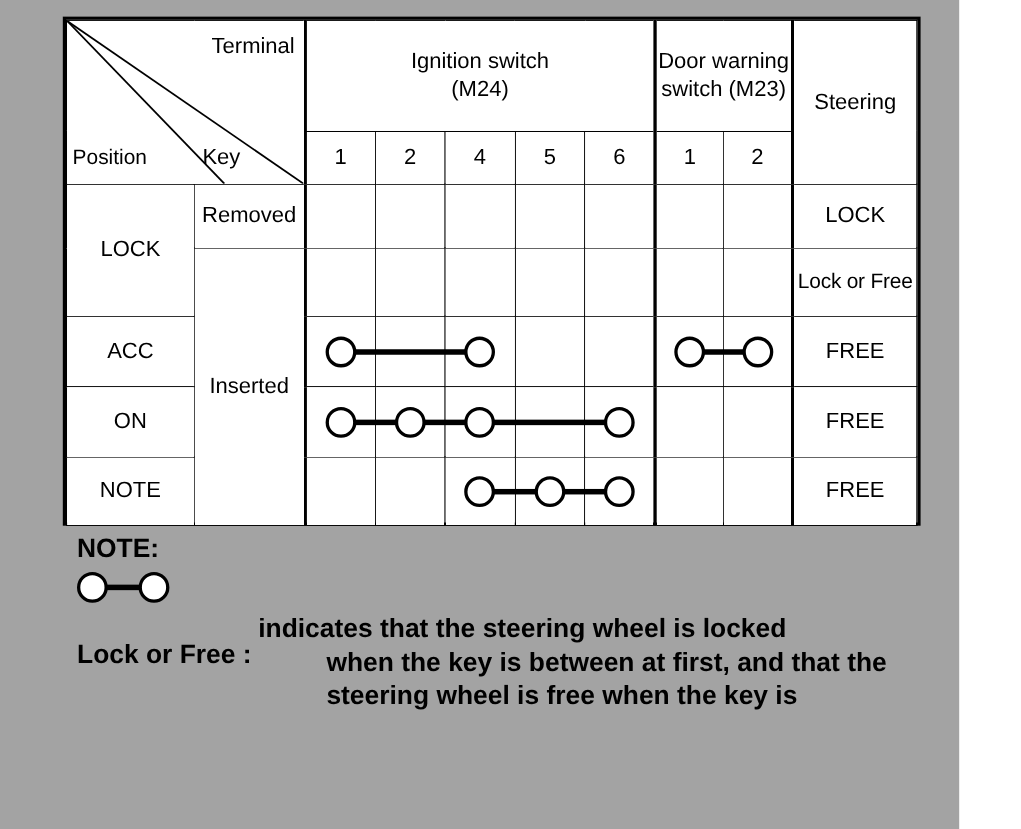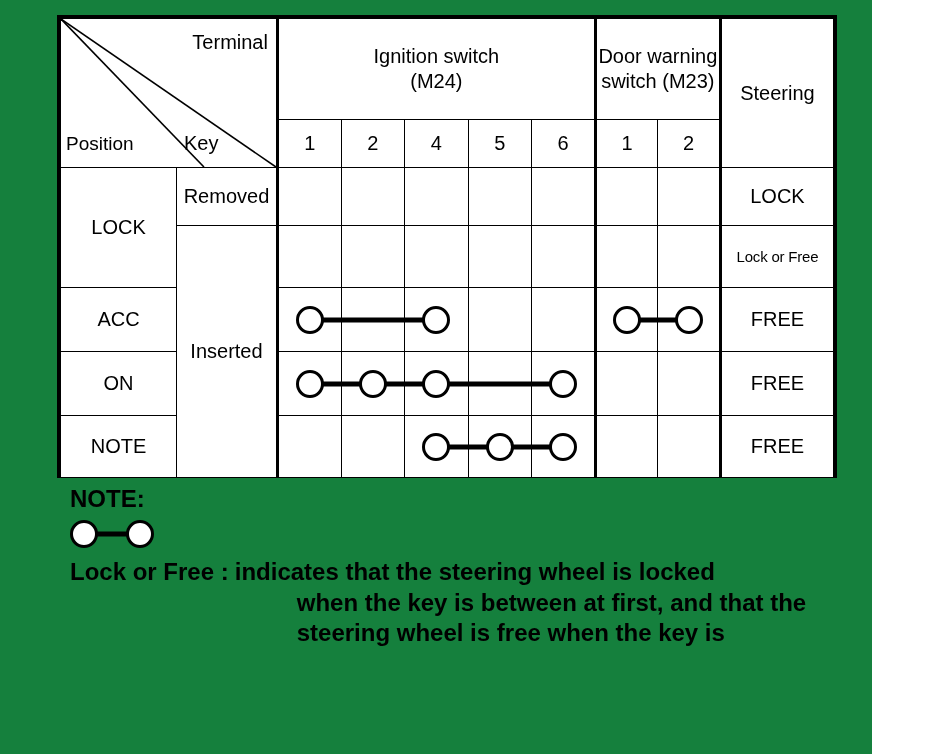--- a/index.html
+++ b/index.html
@@ -7,21 +7,21 @@
     margin: 0; padding: 0;
     background: #ffffff;
     width: 928px; height: 754px;
     font-family: "Liberation Sans", sans-serif;
     color: #000000;
     overflow: hidden;
   }
   #page {
     position: relative;
     width: 872px; height: 754px;
-    background: #15803d;
+    background: #a3a3a3;
   }
 
   
   #table-wrap {
     position: absolute;
     left: 57px; top: 15px;
     width: 780px; height: 463px;
     border: 3px solid #000;
     background: #fff;
   }
@@ -84,21 +84,21 @@
     line-height: 1.22;
     padding: 4px 2px;
   }
   .grp-head .sub { display: block; }
   .termnum { font-size: 21px; }
   .steering-head { font-size: 21px; }
 
   .poscell { font-size: 21px; }
   .keycell { font-size: 19px; }
   .steercell { font-size: 21px; }
-  .steercell.small { font-size: 15px; letter-spacing: -0.2px; }
+  .steercell.small { font-size: 19px; letter-spacing: -0.2px; }
 
   
   .cellbox { position: absolute; inset: 0; }
   .node {
     position: absolute;
     top: 50%;
     left: 50%;
     transform: translate(-50%, -50%);
     width: 28px; height: 28px;
     border: 3.2px solid #000;
@@ -173,20 +173,21 @@
     font-size: 24px;
     font-weight: bold;
     line-height: 1.28;
     margin-top: 6px;
     display: flex;
     align-items: flex-start;
   }
   .lf-label {
     flex: 0 0 auto;
     white-space: nowrap;
+    margin-top: 24px;
   }
   .lf-body {
     margin-left: 6px;
   }
   .indent { display: block; padding-left: 62px; }
 </style>
 </head>
 <body>
 
 <div id="page">

